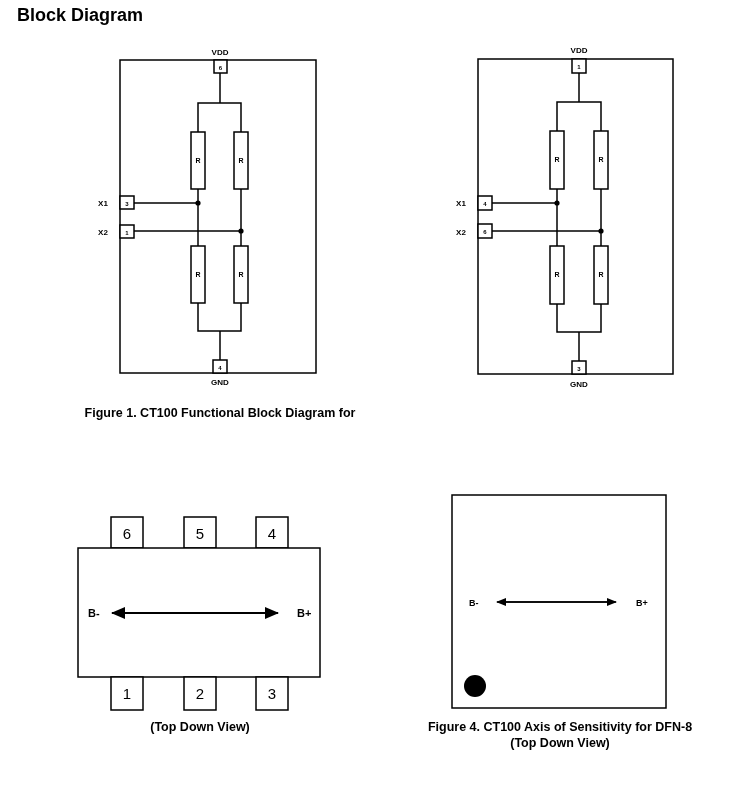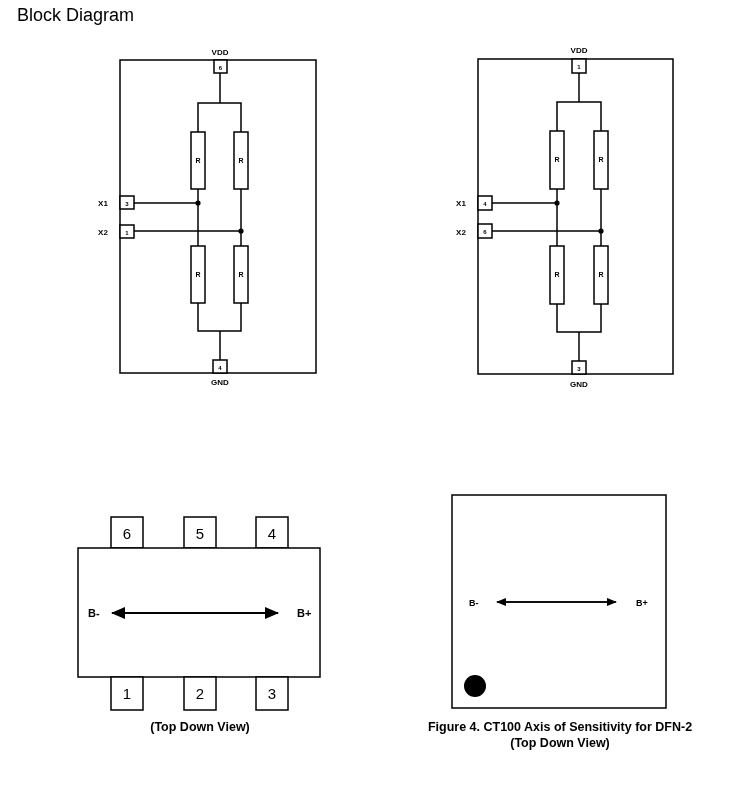--- a/index.html
+++ b/index.html
@@ -1,18 +1,18 @@
 <!DOCTYPE html>
 <html><head>
   <meta charset="utf-8">
   <style>
     html, body { margin: 0; padding: 0; background: #ffffff; }
     body { width: 747px; height: 794px; position: relative; overflow: hidden;
            font-family: "Liberation Sans", sans-serif; color: #000; }
-    .title { position: absolute; left: 17px; top: 5px; font-size: 18px; font-weight: normal; }
+    .title { position: absolute; left: 17px; top: 5px; font-size: 18px; font-weight: bold; }
     svg { position: absolute; left: 0; top: 0; }
     .cap { position: absolute; text-align: center; font-weight: bold; font-size: 12.5px; line-height: 16px; }
     .cap span { display: block; }
   </style>
 </head>
 <body>
 
 <div class="title">Block Diagram</div>
 
 <svg width="747" height="794" viewBox="0 0 747 794">
@@ -124,22 +124,23 @@
     <rect x="452" y="495" width="214" height="213" fill="#fff"></rect>
     <text x="469" y="606" font-size="9" font-weight="bold" fill="#000" stroke="none">B-</text>
     <text x="636" y="606" font-size="9" font-weight="bold" fill="#000" stroke="none">B+</text>
     <line x1="505" y1="602" x2="616" y2="602" stroke-width="1.3" marker-end="url(#ah)"></line>
     <line x1="610" y1="602" x2="497" y2="602" stroke-width="1.3" marker-end="url(#ah)"></line>
     <circle cx="475" cy="686" r="11" fill="#000" stroke="none"></circle>
   </g>
 </svg>
 
 <div class="cap" style="left:40px; top:405px; width:360px;">
+  <span>Figure 1. CT100 Functional Block Diagram for</span>
 </div>
 <div class="cap" style="left:400px; top:405px; width:347px;">
 </div>
 <div class="cap" style="left:20px; top:719px; width:360px;">
   <span>(Top Down View)</span>
 </div>
 <div class="cap" style="left:385px; top:719px; width:350px;">
-  <span>Figure 4. CT100 Axis of Sensitivity for DFN-2</span>
+  <span>Figure 4. CT100 Axis of Sensitivity for DFN-8</span>
   <span>(Top Down View)</span>
 </div>
 
 </body></html>

